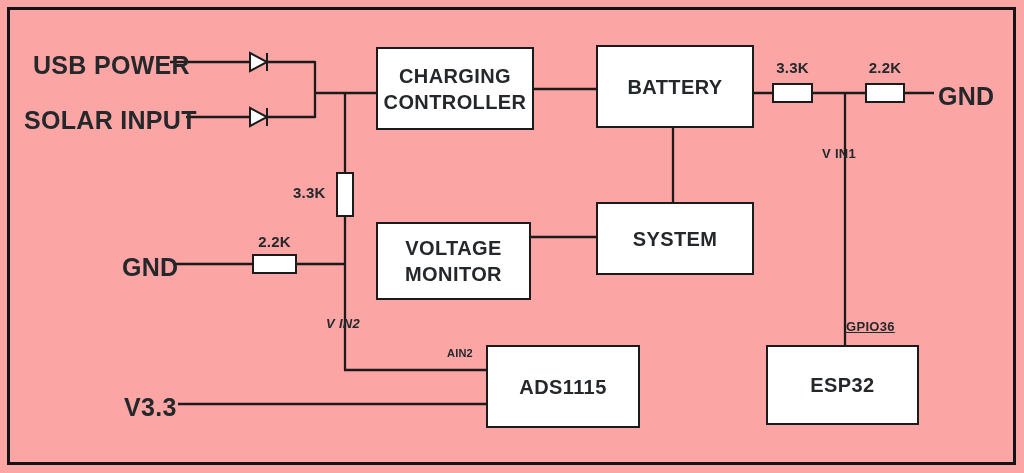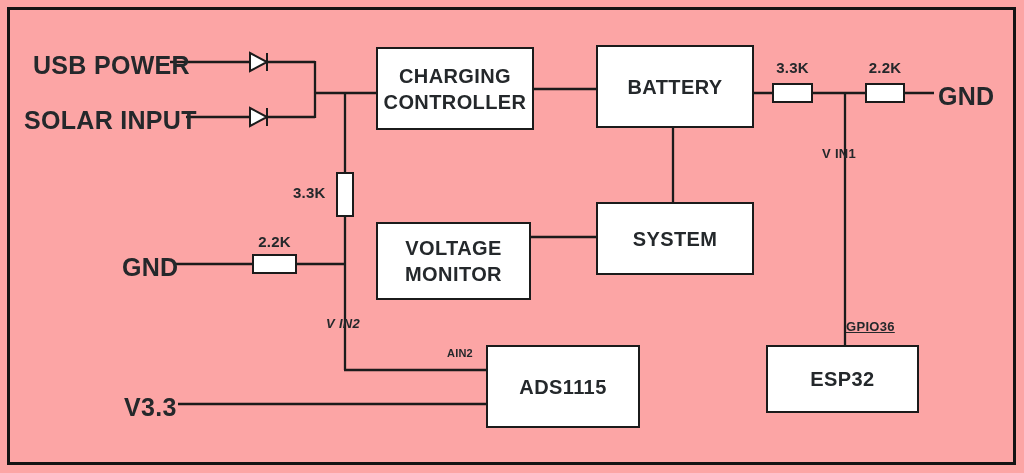--- a/index.html
+++ b/index.html
@@ -70,21 +70,21 @@
   </div>
 
   <div class="block" style="left:596px;top:202px;width:158px;height:73px;">
     <span>SYSTEM</span>
   </div>
 
   <div class="block" style="left:486px;top:345px;width:154px;height:83px;">
     <span>ADS1115</span>
   </div>
 
-  <div class="block" style="left:766px;top:345px;width:153px;height:68px;">
+  <div class="block" style="left:766px;top:345px;width:153px;height:80px;">
     <span>ESP32</span>
   </div>
 
   <div class="lbl" style="left:33px;top:51px;">USB POWER</div>
 
   <div class="lbl" style="left:24px;top:106px;">SOLAR INPUT</div>
 
   <div class="lbl" style="left:122px;top:253px;">GND</div>
 
   <div class="lbl" style="left:124px;top:393px;">V3.3</div>

